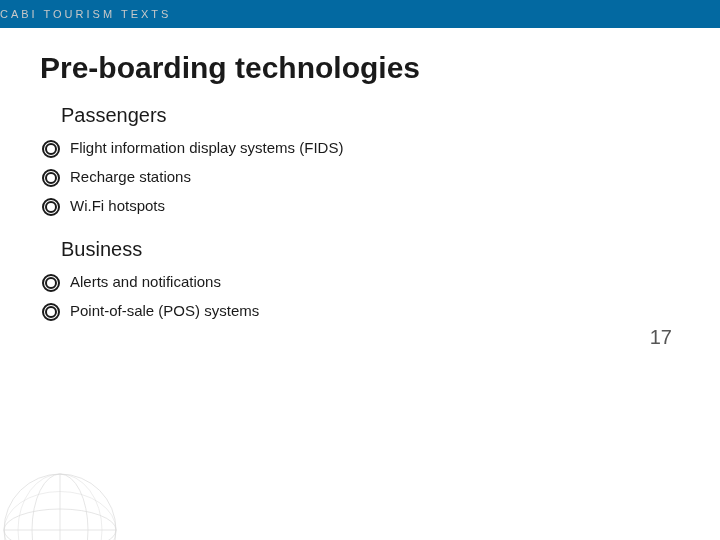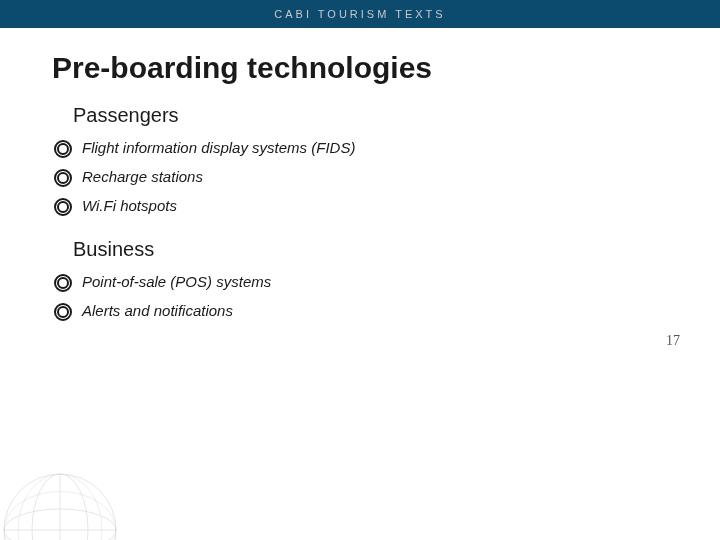--- a/index.html
+++ b/index.html
@@ -8,38 +8,37 @@
       width: 720px;
       height: 540px;
       background: #ffffff;
       font-family: Arial, Helvetica, sans-serif;
       position: relative;
       overflow: hidden;
     }
 
     
     .header-bar {
-      background: #0c4a6e;
+      background: #0369a1;
       width: 100%;
       height: 28px;
       display: flex;
       align-items: center;
-      justify-content: center;
     }
 
     .header-title {
       color: #c8c8c8;
       font-size: 11px;
       letter-spacing: 3px;
       font-weight: normal;
     }
 
     
     .content {
-      padding: 22px 40px 20px 52px;
+      padding: 22px 40px 20px 40px;
       position: relative;
     }
 
     .page-title {
       font-size: 30px;
       font-weight: bold;
       color: #1a1a1a;
       margin-bottom: 18px;
       line-height: 1.2;
     }
@@ -93,31 +92,29 @@
       content: '';
       width: 8px;
       height: 8px;
       border-radius: 50%;
       border: 2px solid #1a1a1a;
       display: block;
     }
 
     .bullet-text {
       flex: 1;
-      font-style: italic;
     }
 
     
     .page-number {
       position: absolute;
       bottom: 14px;
-      right: 40px;
-      font-size: 14px;
+      right: 48px;
+      font-size: 20px;
       color: #555;
-      font-family: Liberation Serif, serif;
     }
 
     
     .bg-map {
       position: absolute;
       bottom: 0;
       left: 0;
       width: 140px;
       height: 100px;
       opacity: 0.3;
@@ -165,27 +162,27 @@
       <span class="bullet-text">Wi.Fi hotspots</span>
     </li>
   </ul>
 
   <h2 class="section-heading">Business</h2>
   <ul class="bullet-list">
     <li>
       <span class="bullet-icon">
           <span class="target-icon"></span>
         </span>
-      <span class="bullet-text">Point-of-sale (POS) systems</span>
+      <span class="bullet-text">Alerts and notifications</span>
     </li>
     <li>
       <span class="bullet-icon">
           <span class="target-icon"></span>
         </span>
-      <span class="bullet-text">Alerts and notifications</span>
+      <span class="bullet-text">Point-of-sale (POS) systems</span>
     </li>
   </ul>
 
   <span class="page-number">17</span>
 </div>
 
 <div class="bg-map">
   <svg viewBox="0 0 200 200" xmlns="http://www.w3.org/2000/svg">
     <circle cx="100" cy="100" r="80" fill="none" stroke="#888" stroke-width="1"></circle>
     <ellipse cx="100" cy="100" rx="40" ry="80" fill="none" stroke="#888" stroke-width="1"></ellipse>

